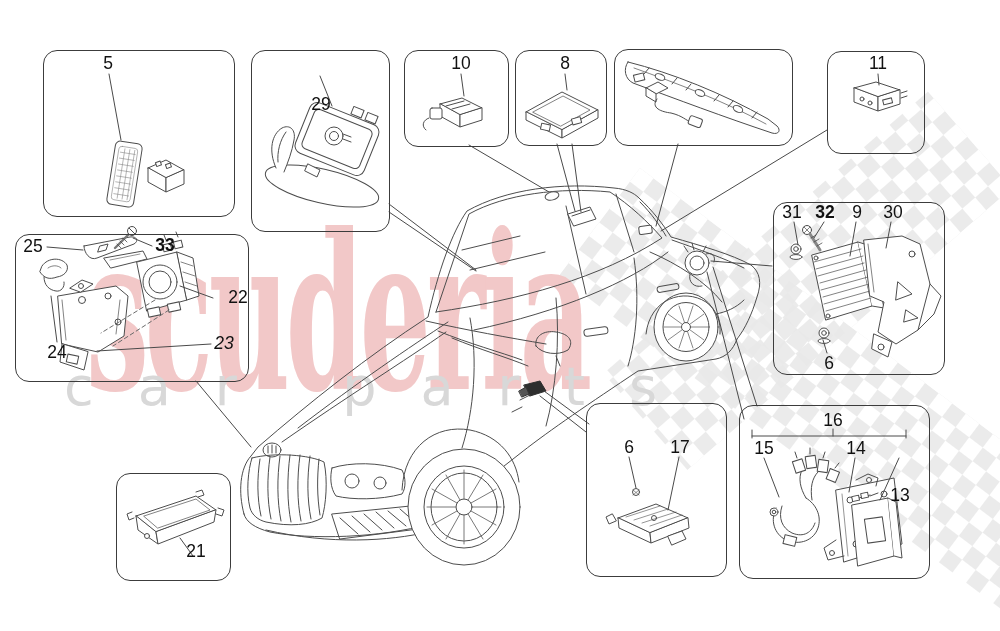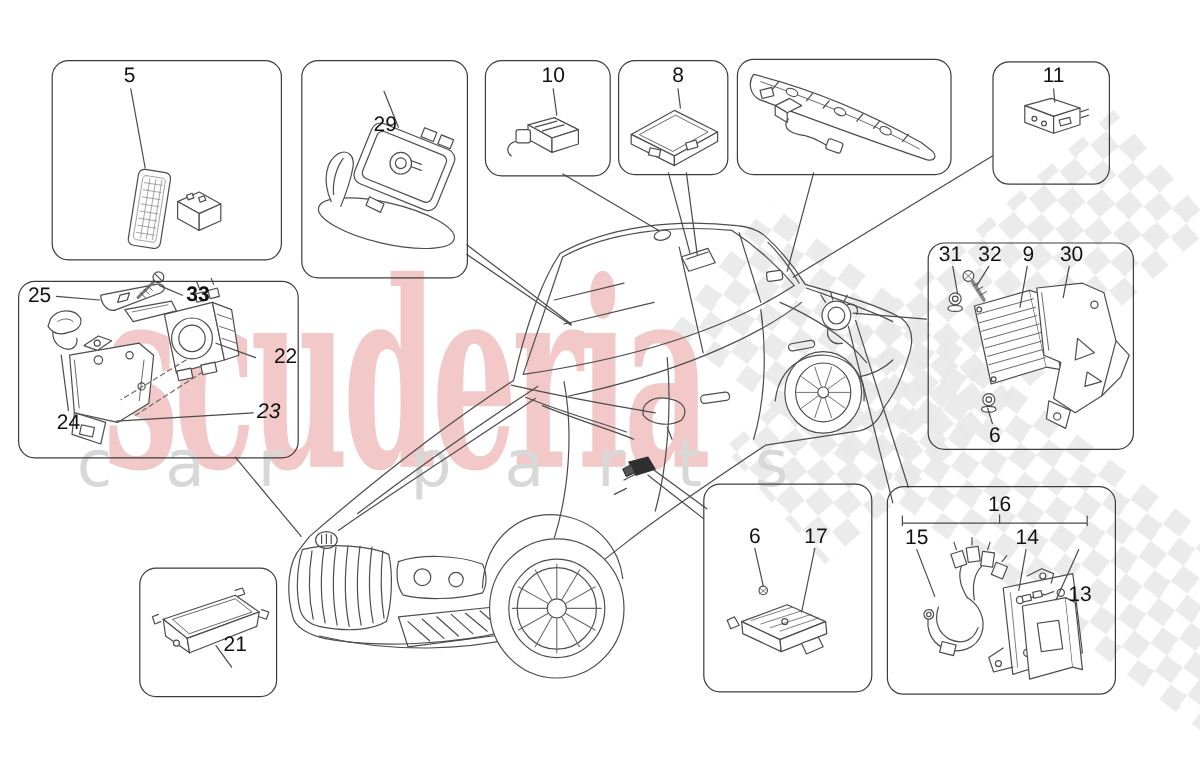--- a/index.html
+++ b/index.html
@@ -423,26 +423,26 @@
   <span class="num" style="left:565px;top:63px;">8</span>
   <span class="num" style="left:878px;top:63px;">11</span>
 
   <span class="num" style="left:33px;top:246px;">25</span>
   <span class="num" style="left:165px;top:245px;font-weight:bold;">33</span>
   <span class="num" style="left:238px;top:297px;">22</span>
   <span class="num" style="left:224px;top:343px;font-style:italic;">23</span>
   <span class="num" style="left:57px;top:352px;">24</span>
 
   <span class="num" style="left:792px;top:212px;">31</span>
-  <span class="num" style="left:825px;top:212px;">32</span>
+  <span class="num" style="left:825px;top:212px;font-weight:bold;">32</span>
   <span class="num" style="left:857px;top:212px;">9</span>
   <span class="num" style="left:893px;top:212px;">30</span>
   <span class="num" style="left:829px;top:363px;">6</span>
 
-  <span class="num" style="left:196px;top:537px;">21</span>
+  <span class="num" style="left:196px;top:551px;">21</span>
 
   <span class="num" style="left:629px;top:447px;">6</span>
   <span class="num" style="left:680px;top:447px;">17</span>
 
   <span class="num" style="left:833px;top:420px;">16</span>
   <span class="num" style="left:764px;top:448px;">15</span>
   <span class="num" style="left:856px;top:448px;">14</span>
   <span class="num" style="left:900px;top:447px;margin-top:48px;">13</span>
 
 </div>

